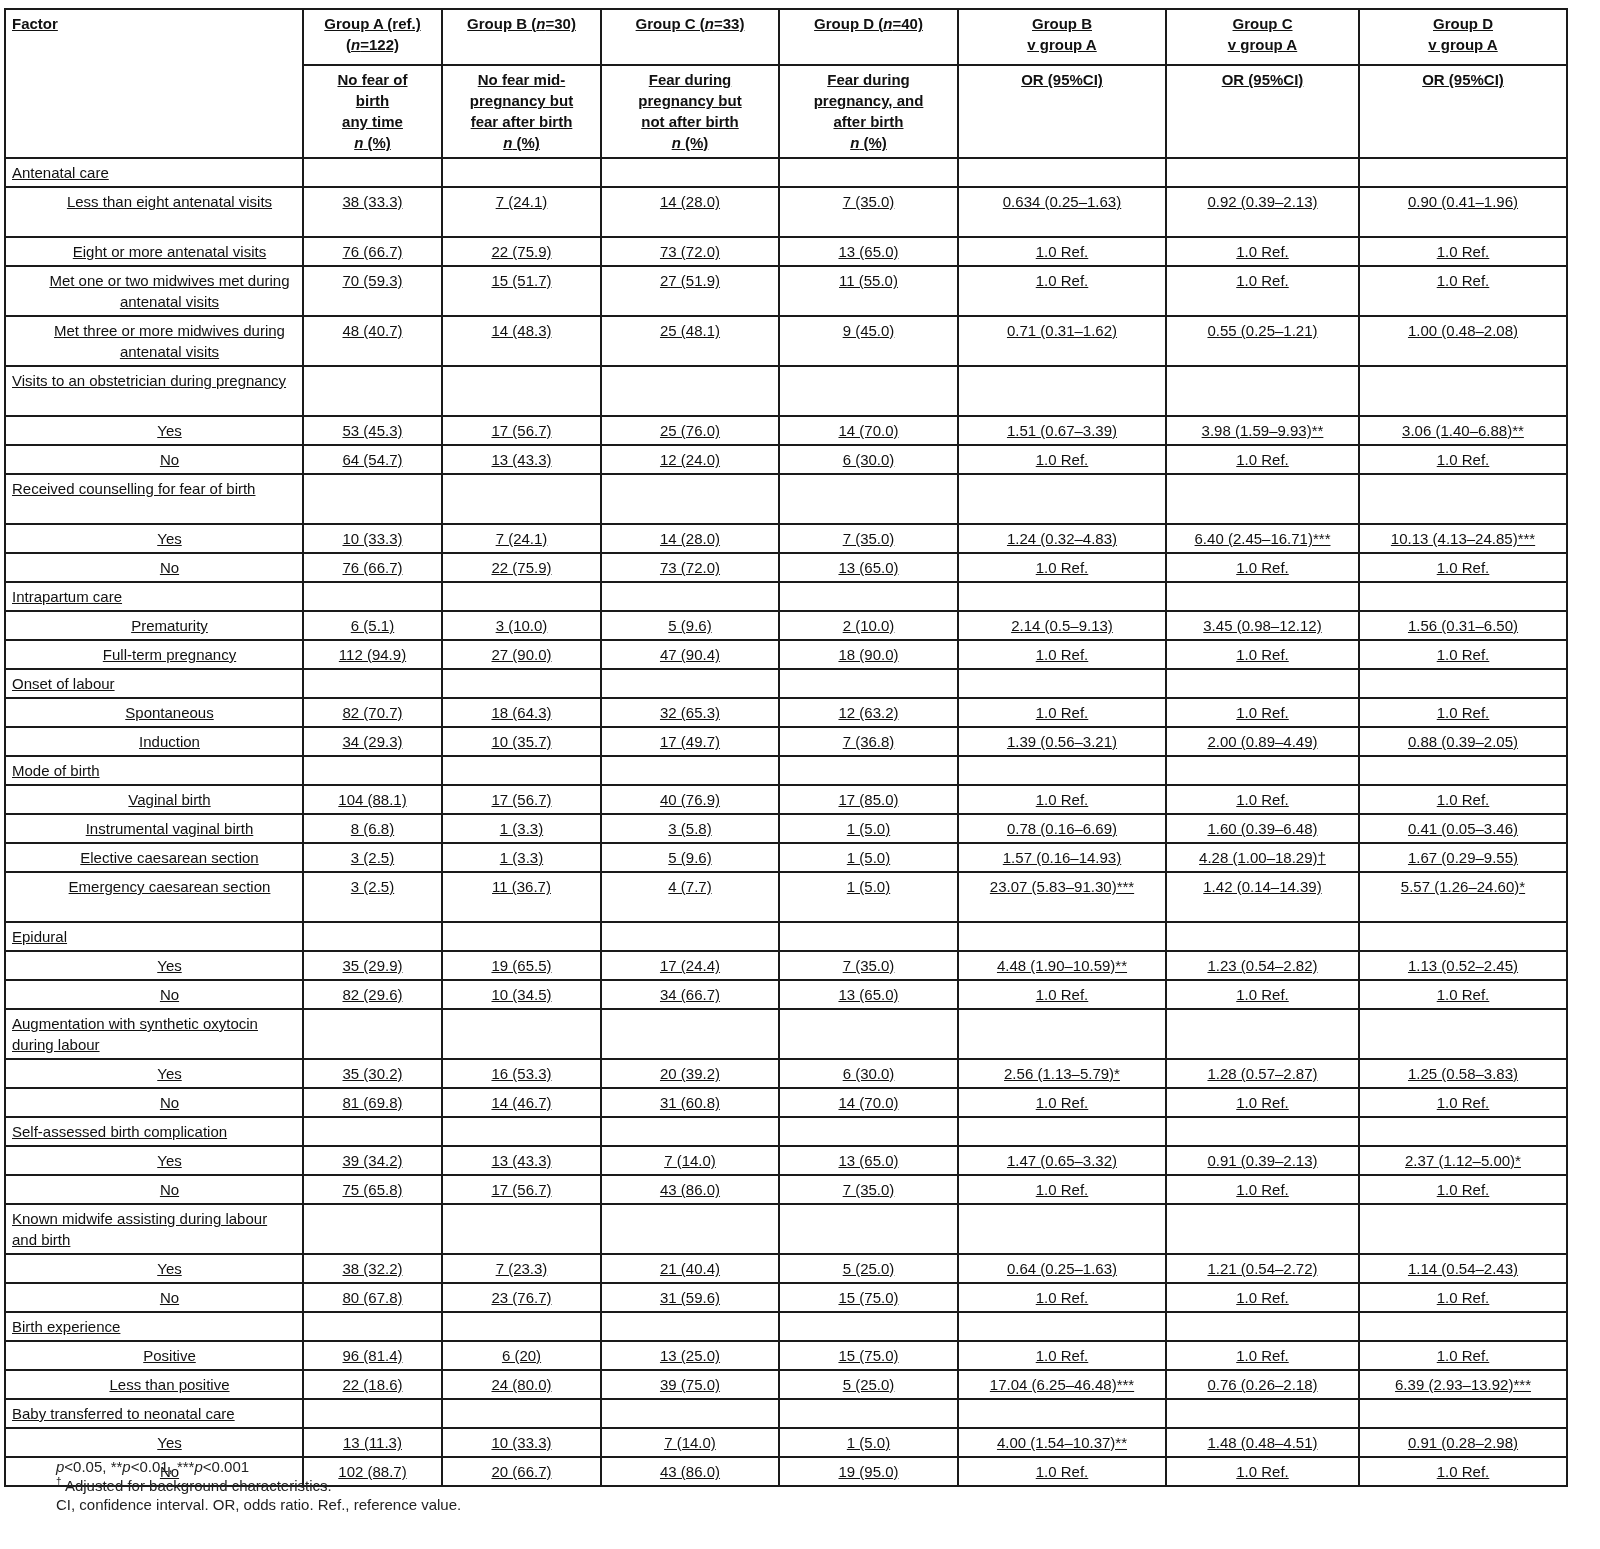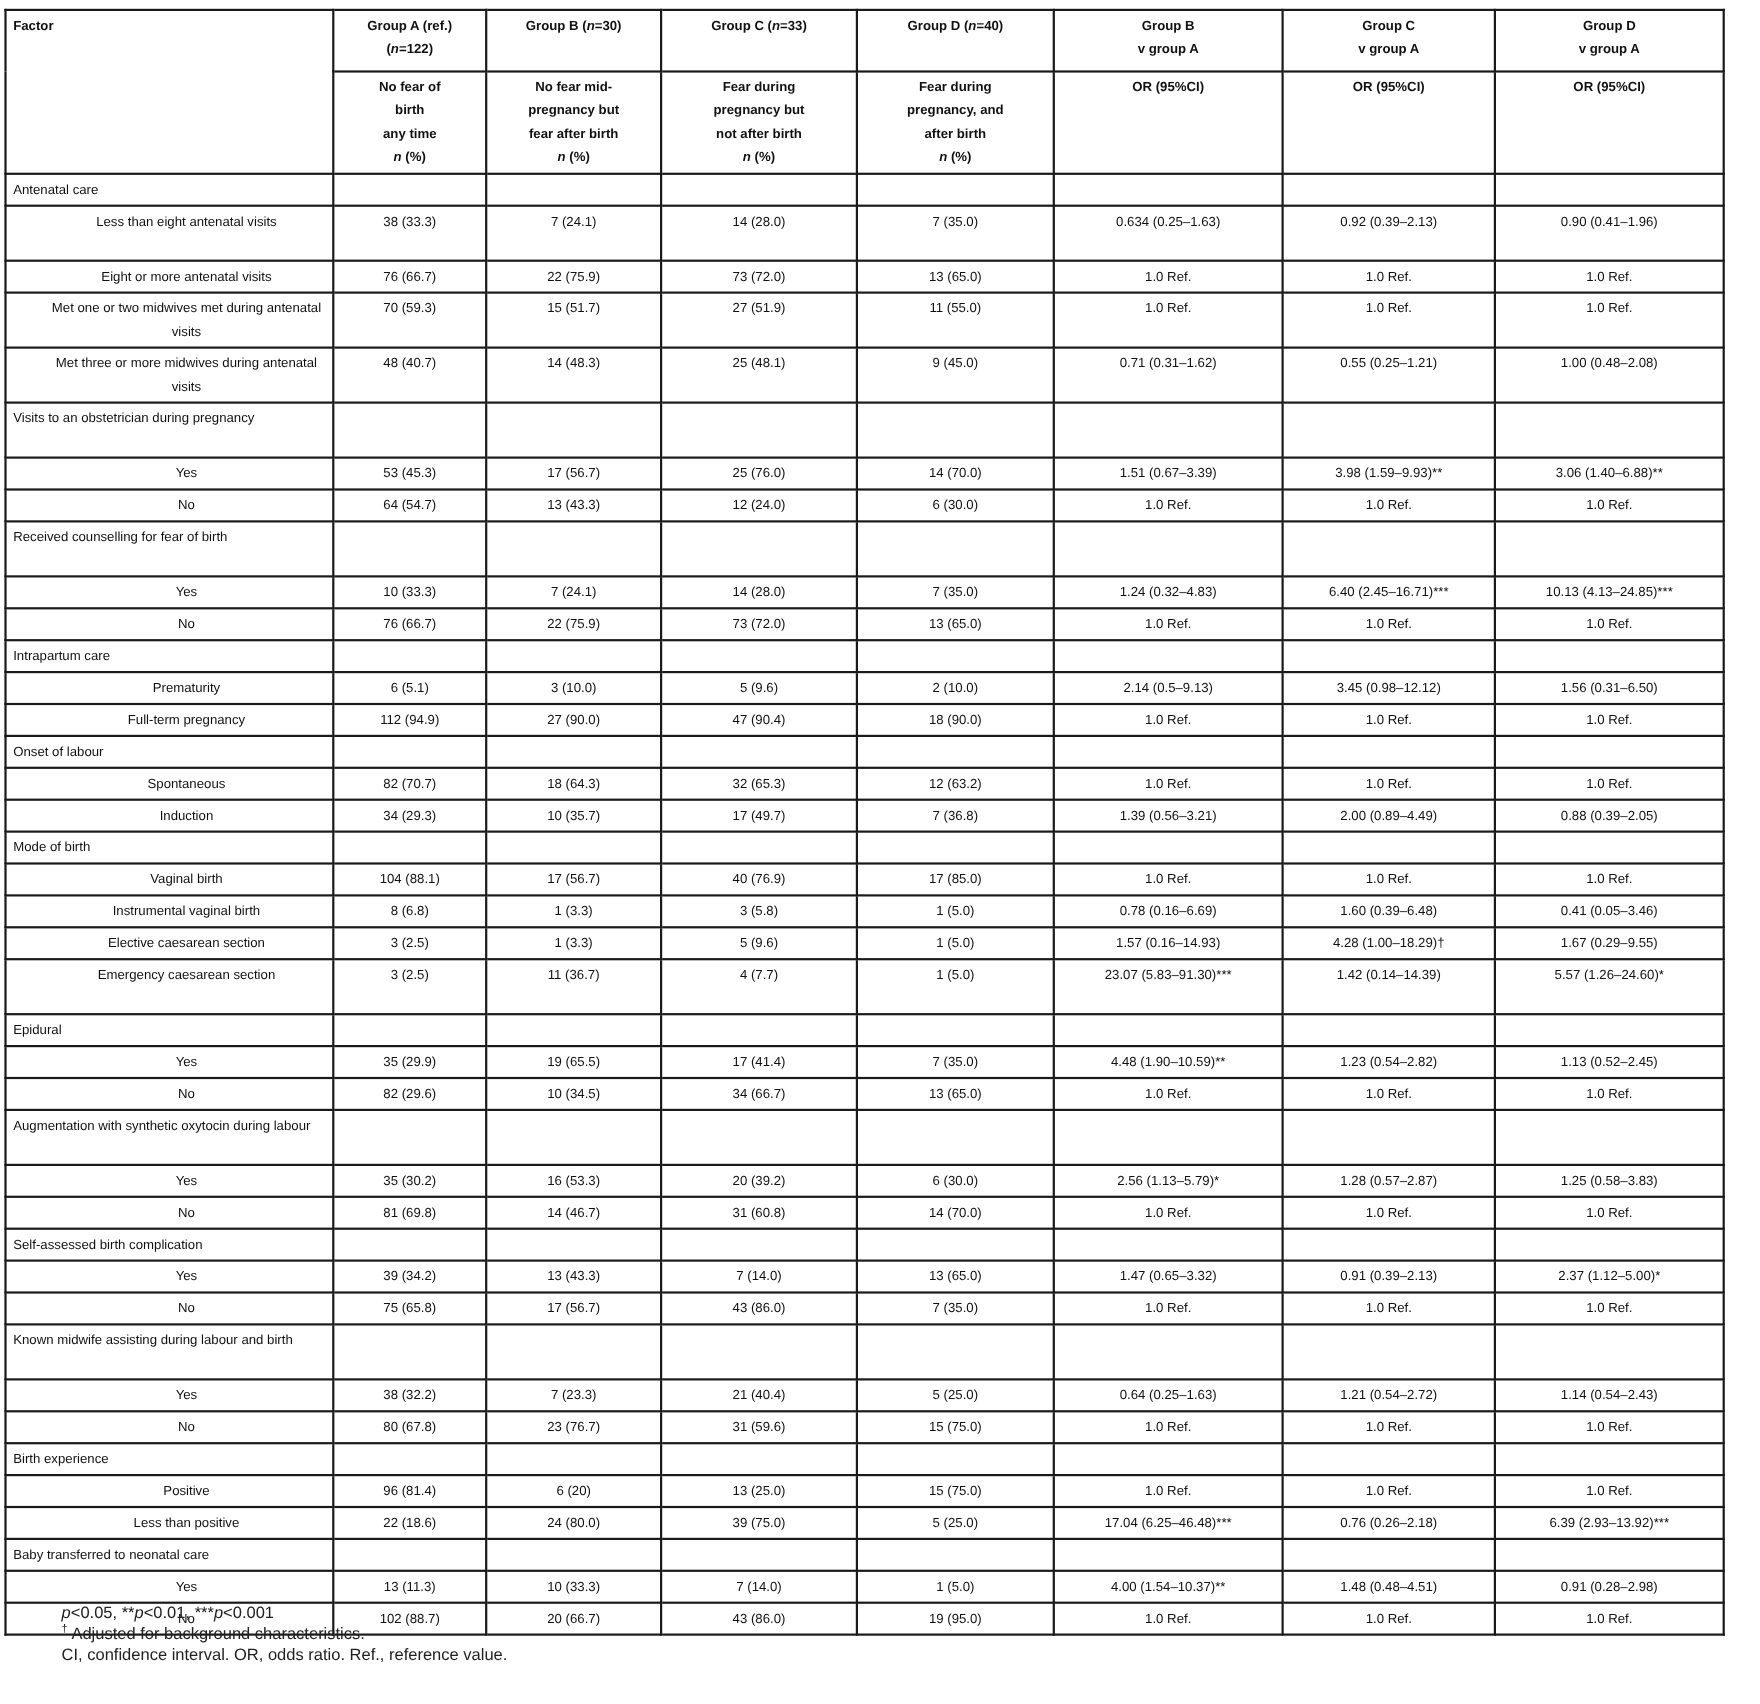--- a/index.html
+++ b/index.html
@@ -1,18 +1,18 @@
 <!DOCTYPE html>
 <html><head>
 <meta charset="utf-8">
 <style>
   html, body { margin: 0; padding: 0; background: #ffffff; }
   body { width: 1600px; height: 1549px; position: relative; font-family: "Liberation Sans", sans-serif; color: #111111; }
   .wrap { position: absolute; left: 4px; top: 8px; }
-  table { border-collapse: collapse; table-layout: fixed; width: 1562px; font-size: 12px; line-height: 21px; }
+  table { border-collapse: collapse; table-layout: fixed; width: 1562px; font-size: 15px; line-height: 21px; text-decoration: underline; }
   col.c0 { width: 298px; }
   col.c1 { width: 139px; }
   col.c2 { width: 159px; }
   col.c3 { width: 178px; }
   col.c4 { width: 179px; }
   col.c5 { width: 208px; }
   col.c6 { width: 193px; }
   col.c7 { width: 208px; }
   td, th { border: 2px solid #1a1a1a; padding: 3px 6px 3px 6px; vertical-align: top; }
   th { font-weight: bold; text-align: center; }
@@ -331,21 +331,21 @@
           <td></td>
           <td></td>
           <td></td>
           <td></td>
           <td></td>
         </tr>
         <tr class="r1">
           <td class="label sub">Yes</td>
           <td>35 (29.9)</td>
           <td>19 (65.5)</td>
-          <td>17 (41.4)</td>
+          <td>17 (24.4)</td>
           <td>7 (35.0)</td>
           <td>4.48 (1.90–10.59)**</td>
           <td>1.23 (0.54–2.82)</td>
           <td>1.13 (0.52–2.45)</td>
         </tr>
         <tr class="r1">
           <td class="label sub">No</td>
           <td>82 (29.6)</td>
           <td>10 (34.5)</td>
           <td>34 (66.7)</td>

